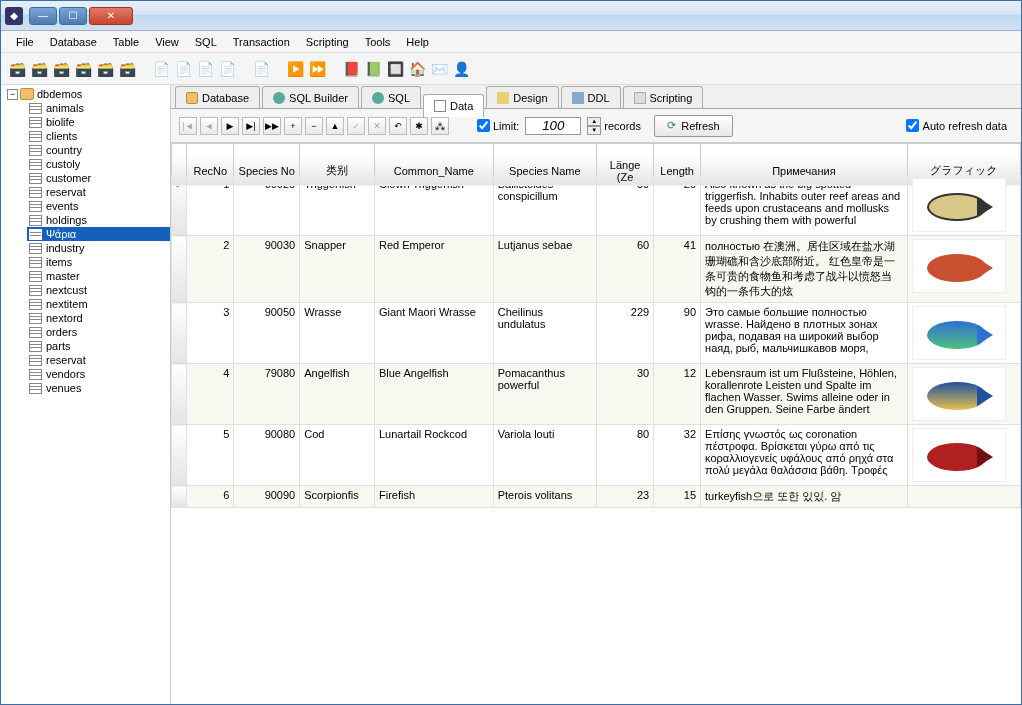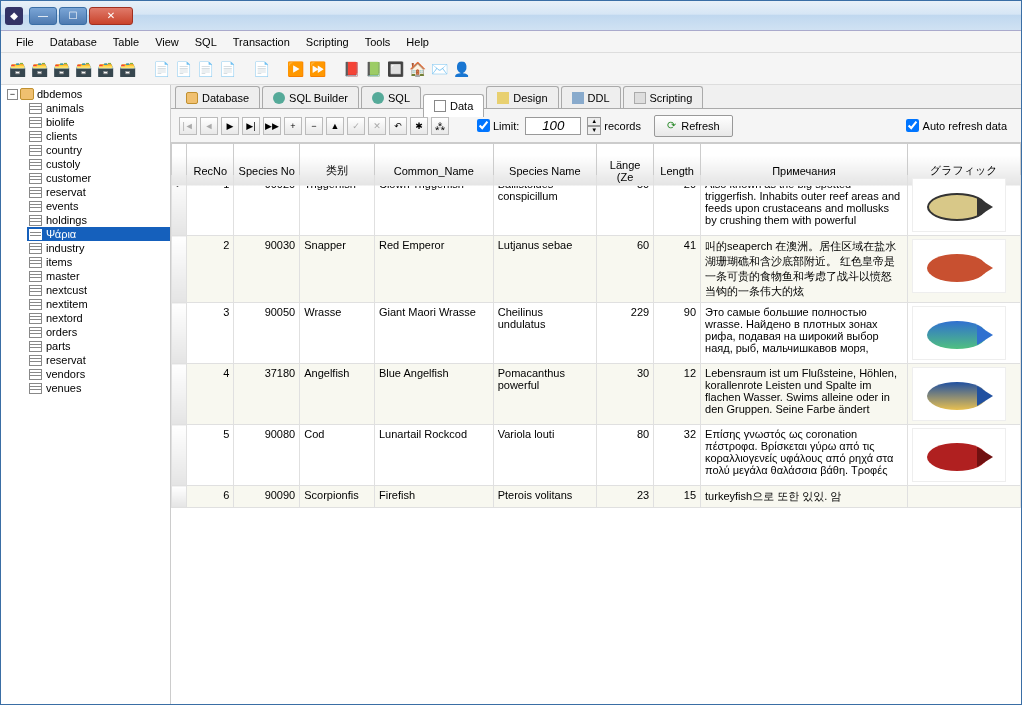--- a/index.html
+++ b/index.html
@@ -331,21 +331,21 @@
               </tr>
               <tr>
                 <td class="col-indicator"></td>
                 <td class="col-recno">2</td>
                 <td class="col-specno">90030</td>
                 <td class="col-cat">Snapper</td>
                 <td class="col-common">Red Emperor</td>
                 <td class="col-specname">Lutjanus sebae</td>
                 <td class="col-len">60</td>
                 <td class="col-lenin">41</td>
-                <td class="col-notes">叫的seaperch 在澳洲。居住区域在盐水湖珊瑚礁和含沙底部附近。 红色皇帝是一条可贵的食物鱼和考虑了战斗以愤怒当钩的一条伟大的炫</td>
+                <td class="col-notes">полностью 在澳洲。居住区域在盐水湖珊瑚礁和含沙底部附近。 红色皇帝是一条可贵的食物鱼和考虑了战斗以愤怒当钩的一条伟大的炫</td>
                 <td class="col-graphic">
                   <div class="fish-img f2">
                     <div class="fish-body"></div>
                     <div class="fish-tail"></div>
                   </div>
                 </td>
               </tr>
               <tr>
                 <td class="col-indicator"></td>
                 <td class="col-recno">3</td>
@@ -359,21 +359,21 @@
                 <td class="col-graphic">
                   <div class="fish-img f3">
                     <div class="fish-body"></div>
                     <div class="fish-tail"></div>
                   </div>
                 </td>
               </tr>
               <tr>
                 <td class="col-indicator"></td>
                 <td class="col-recno">4</td>
-                <td class="col-specno">37180</td>
+                <td class="col-specno">79080</td>
                 <td class="col-cat">Angelfish</td>
                 <td class="col-common">Blue Angelfish</td>
                 <td class="col-specname">Pomacanthus powerful</td>
                 <td class="col-len">30</td>
                 <td class="col-lenin">12</td>
                 <td class="col-notes">Lebensraum ist um Flußsteine, Höhlen, korallenrote Leisten und Spalte im flachen Wasser. Swims alleine oder in den Gruppen. Seine Farbe ändert</td>
                 <td class="col-graphic">
                   <div class="fish-img f4">
                     <div class="fish-body"></div>
                     <div class="fish-tail"></div>

